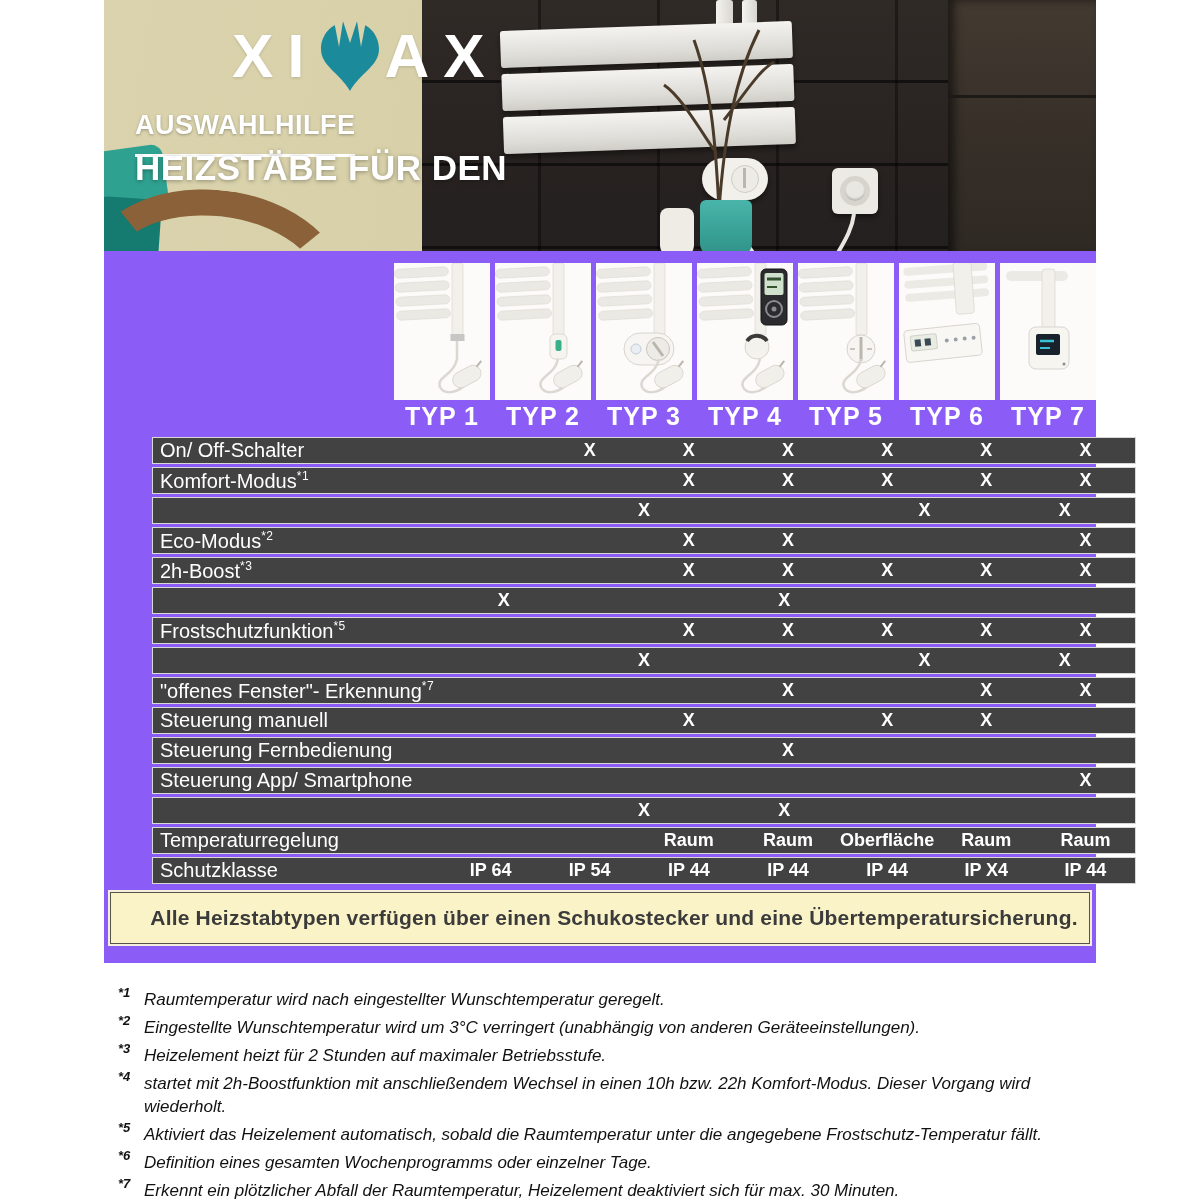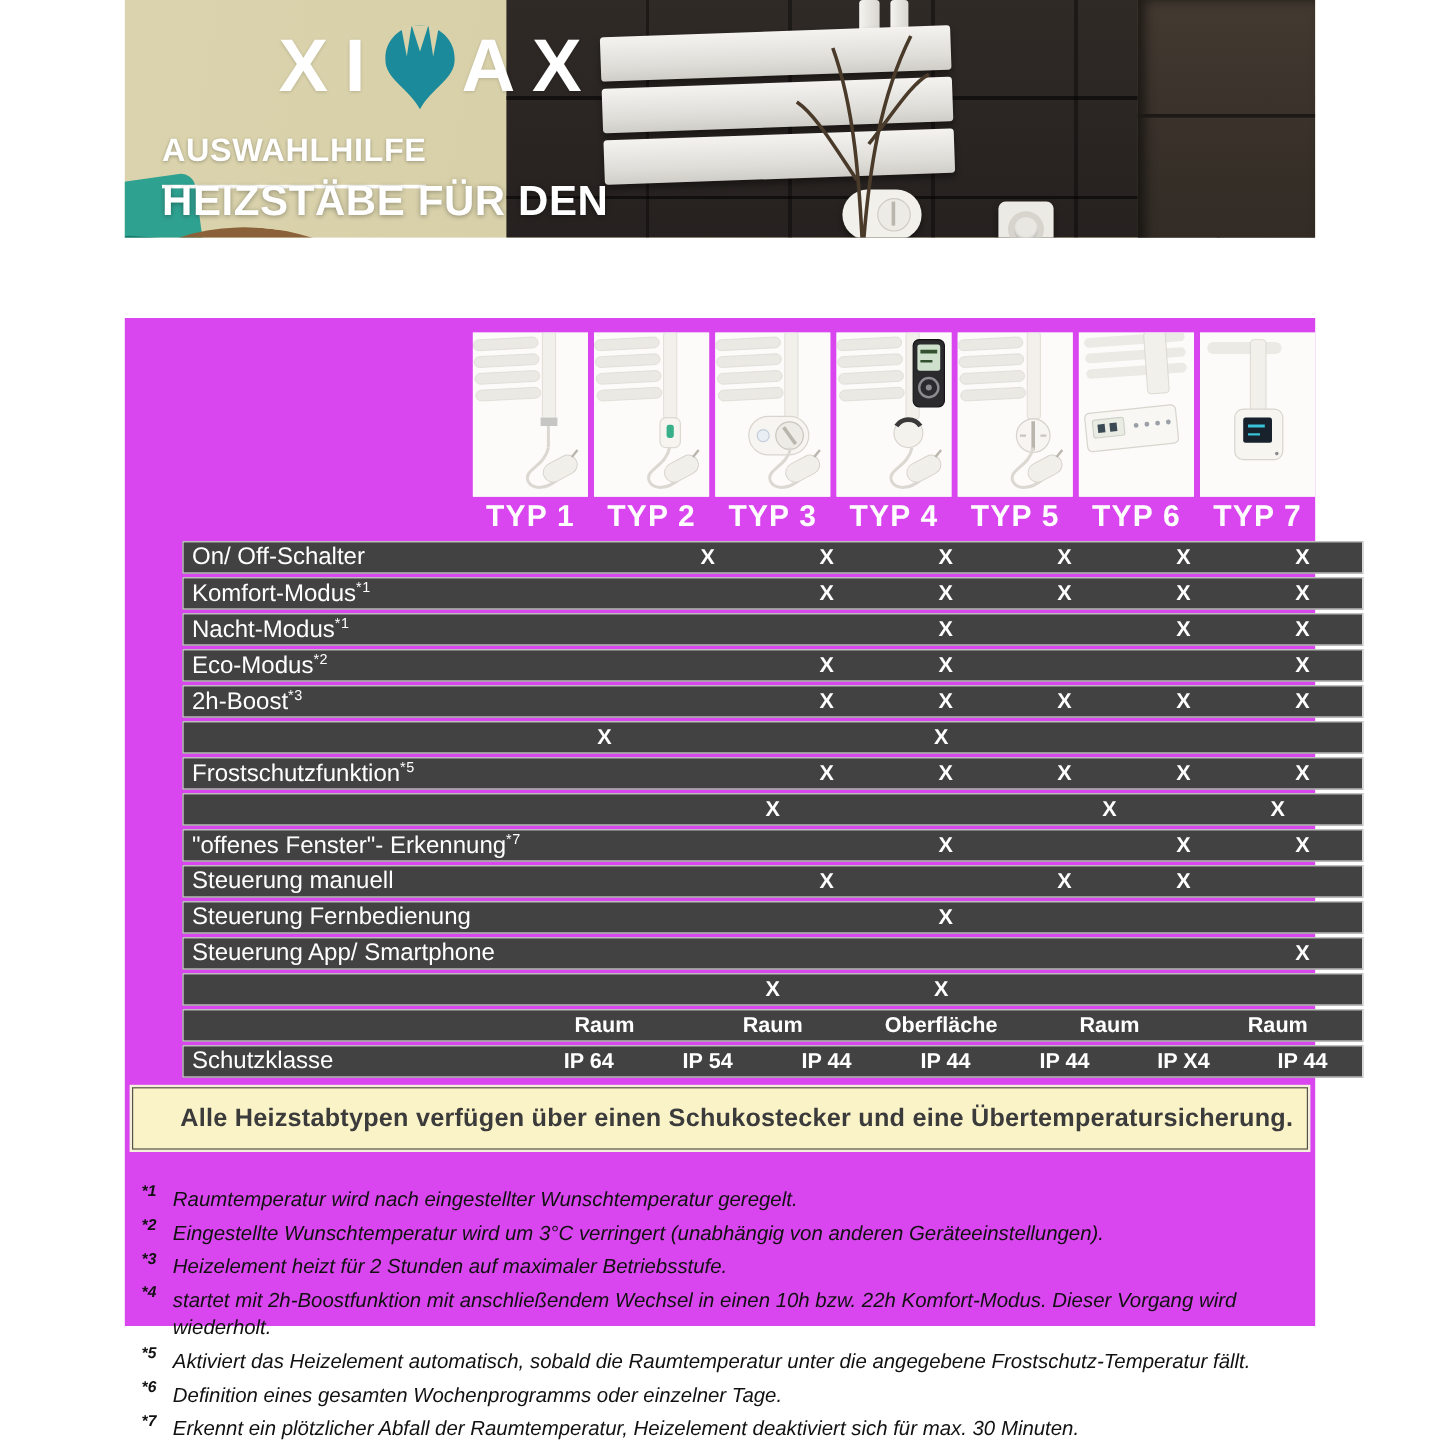--- a/index.html
+++ b/index.html
@@ -1,20 +1,20 @@
 <!DOCTYPE html>
 <html><head>
 <meta charset="utf-8">
 <style>
   html,body{margin:0;padding:0;background:#ffffff;}
   .page{position:relative;width:1200px;height:1200px;background:#fff;overflow:hidden;
         font-family:"Liberation Sans",sans-serif;}
 
   
-  .hero{position:absolute;left:104px;top:0;width:992px;height:198px;overflow:hidden;
+  .hero{position:absolute;left:104px;top:0;width:992px;height:257px;overflow:hidden;
         background:linear-gradient(100deg,#dad3ad 0%,#d6cfa7 45%,#cdc49c 60%);}
   .hero-tiles{position:absolute;left:318px;top:0;width:674px;height:257px;
         background:
           repeating-linear-gradient(to bottom, rgba(0,0,0,0) 0 80px, rgba(0,0,0,.55) 80px 83px),
           repeating-linear-gradient(to right, rgba(0,0,0,0) 0 116px, rgba(0,0,0,.38) 116px 119px),
           linear-gradient(180deg,#2f2a26,#272220 70%,#232020);}
   .hero-cabinet{position:absolute;right:0;top:0;width:148px;height:257px;
         background:linear-gradient(180deg,#433a31,#362f28 55%,#2f2923);
         box-shadow:inset 6px 0 10px rgba(0,0,0,.55);}
   .hero-cabinet .seam{position:absolute;left:0;top:95px;width:100%;height:3px;background:#1d1916;}
@@ -47,21 +47,21 @@
         font-weight:bold;font-size:62px;letter-spacing:14px;text-shadow:0 1px 3px rgba(0,0,0,.15);}
   .logo .m-icon{margin:0 6px 0 2px;}
   .eyebrow{position:absolute;left:31px;top:110px;color:#fff;font-weight:bold;font-size:27px;
         letter-spacing:.5px;border-bottom:3px solid #fff;padding-bottom:13px;text-shadow:0 1px 3px rgba(0,0,0,.3);}
   .title-line{position:absolute;left:31px;color:#fff;font-weight:bold;font-size:35px;letter-spacing:.5px;
         text-shadow:0 1px 4px rgba(0,0,0,.35);white-space:nowrap;text-align:right;}
   .title-line.l1{top:148px;}
   .title-line.l2{top:195px;}
 
   
-  .board{position:absolute;left:104px;top:265px;width:992px;height:840px;background:#d946ef;}
+  .board{position:absolute;left:104px;top:251px;width:992px;height:712px;background:#8b5cf6;}
   .products{position:absolute;left:290px;top:12px;display:flex;gap:5px;}
   .product-box{width:96px;height:137px;background:#fcfbfa;overflow:hidden;}
   .typ-row{position:absolute;left:290px;top:151px;display:flex;gap:5px;}
   .typ-label{width:96px;text-align:center;color:#fff;font-weight:bold;font-size:25px;letter-spacing:1px;}
   .rows{position:absolute;left:4px;top:186px;width:984px;margin-left:44px;}
   .frow{display:flex;align-items:center;height:25px;border:1px solid #d8d8d8;background:#424242;margin-bottom:3px;}
   .frow-label{flex:0 0 281px;padding-left:7px;color:#fff;font-size:20px;white-space:nowrap;}
   .frow-label sup{font-size:12px;letter-spacing:.5px;}
   .fcell{flex:1;text-align:center;color:#fff;font-weight:bold;font-size:18px;}
   .note{position:absolute;left:6px;top:641px;width:978px;height:50px;background:#fbf3c8;
@@ -279,21 +279,20 @@
           <div class="frow-label"><span>Komfort-Modus</span><sup>*1</sup></div>
           <div class="fcell"></div>
           <div class="fcell"></div>
           <div class="fcell">X</div>
           <div class="fcell">X</div>
           <div class="fcell">X</div>
           <div class="fcell">X</div>
           <div class="fcell">X</div>
         </div>
         <div class="frow">
-          <div class="frow-label"><span>Nacht-Modus</span><sup>*1</sup></div>
           <div class="fcell"></div>
           <div class="fcell"></div>
           <div class="fcell"></div>
           <div class="fcell">X</div>
           <div class="fcell"></div>
           <div class="fcell">X</div>
           <div class="fcell">X</div>
         </div>
         <div class="frow">
           <div class="frow-label"><span>Eco-Modus</span><sup>*2</sup></div>
@@ -386,20 +385,21 @@
         <div class="frow">
           <div class="fcell"></div>
           <div class="fcell"></div>
           <div class="fcell"></div>
           <div class="fcell">X</div>
           <div class="fcell">X</div>
           <div class="fcell"></div>
           <div class="fcell"></div>
         </div>
         <div class="frow">
+          <div class="frow-label"><span>Temperaturregelung</span></div>
           <div class="fcell"></div>
           <div class="fcell"></div>
           <div class="fcell">Raum</div>
           <div class="fcell">Raum</div>
           <div class="fcell">Oberfläche</div>
           <div class="fcell">Raum</div>
           <div class="fcell">Raum</div>
         </div>
         <div class="frow">
           <div class="frow-label"><span>Schutzklasse</span></div>

